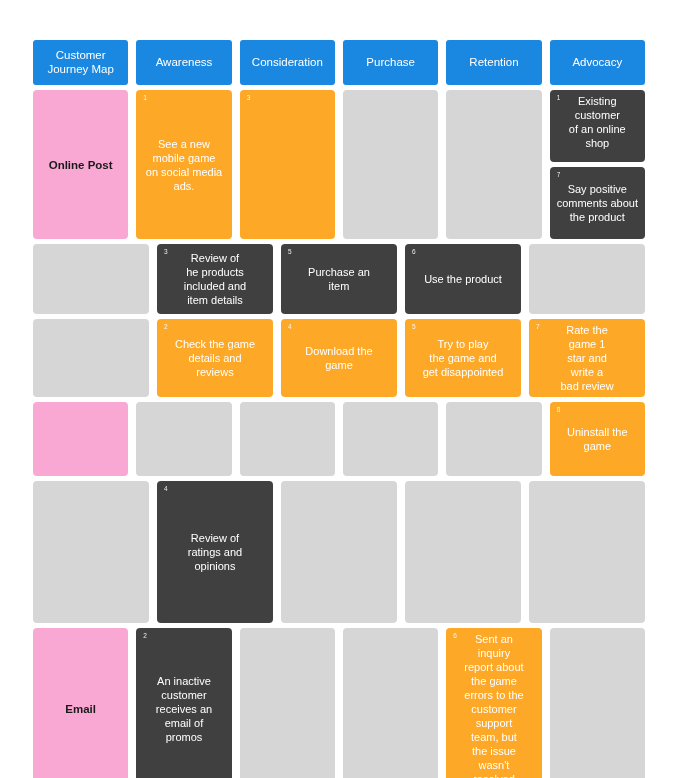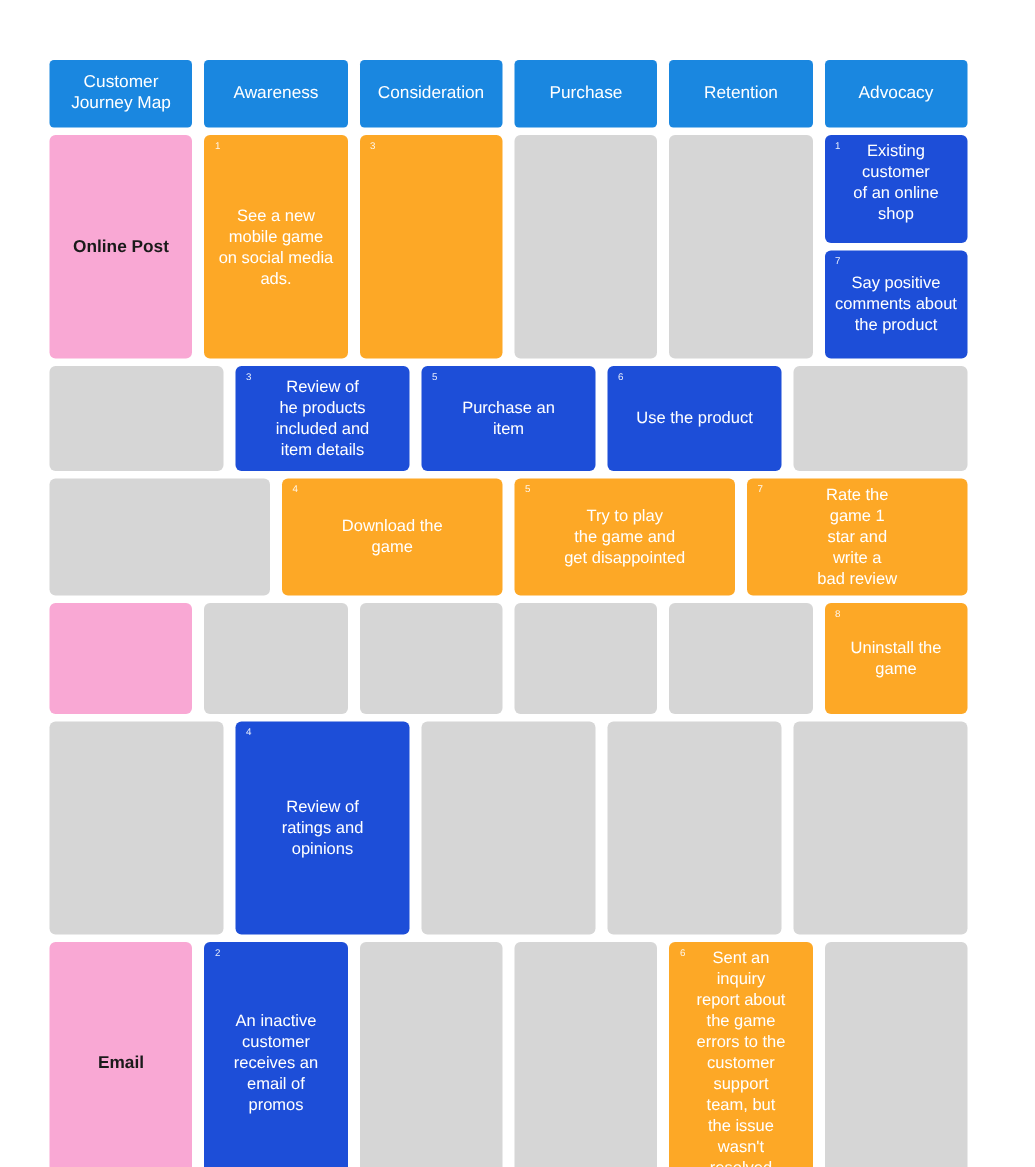--- a/index.html
+++ b/index.html
@@ -69,21 +69,21 @@
     align-items: center;
     justify-content: center;
     text-align: center;
     padding: 4px 6px;
     color: #ffffff;
     font-size: 11px;
     line-height: 14px;
     overflow: hidden;
   }
   .card.empty   { background: #d6d6d6; }
-  .card.blue    { background: #1d4ed8; }
+  .card.blue    { background: #404040; }
   .card.orange  { background: #fda826; }
   .card.label   {
     background: #f9a8d4;
     color: #1a1a1a;
     font-weight: bold;
     font-size: 11.5px;
   }
 
   .card .num {
     position: absolute;
@@ -205,20 +205,28 @@
             <span class="body">Use the product</span>
           </div>
         </div>
         <div class="cell">
           <div class="card empty"></div>
         </div>
       </div>
       <div class="grid-row row-appstore">
         <div class="cell">
           <div class="card empty"></div>
+        </div>
+        <div class="cell">
+          <div class="card orange">
+            <span class="num">2</span>
+            <span class="body">Check the game
+details and
+reviews</span>
+          </div>
         </div>
         <div class="cell">
           <div class="card orange">
             <span class="num">4</span>
             <span class="body">Download the
 game</span>
           </div>
         </div>
         <div class="cell">
           <div class="card orange">

